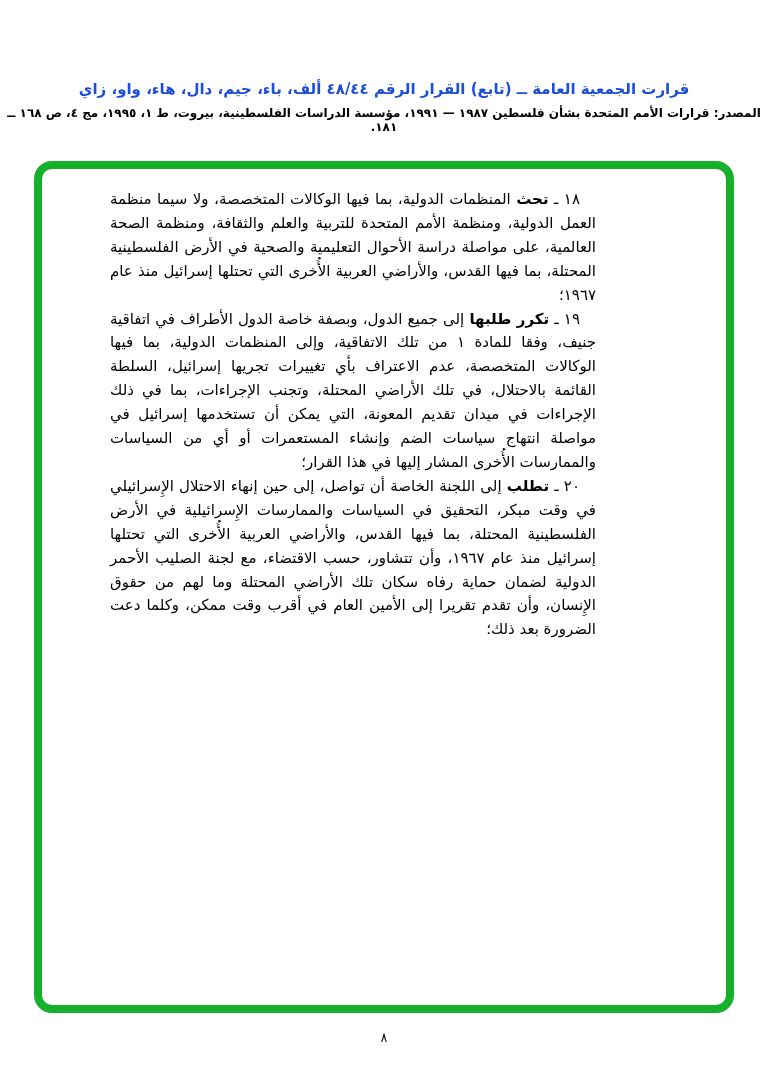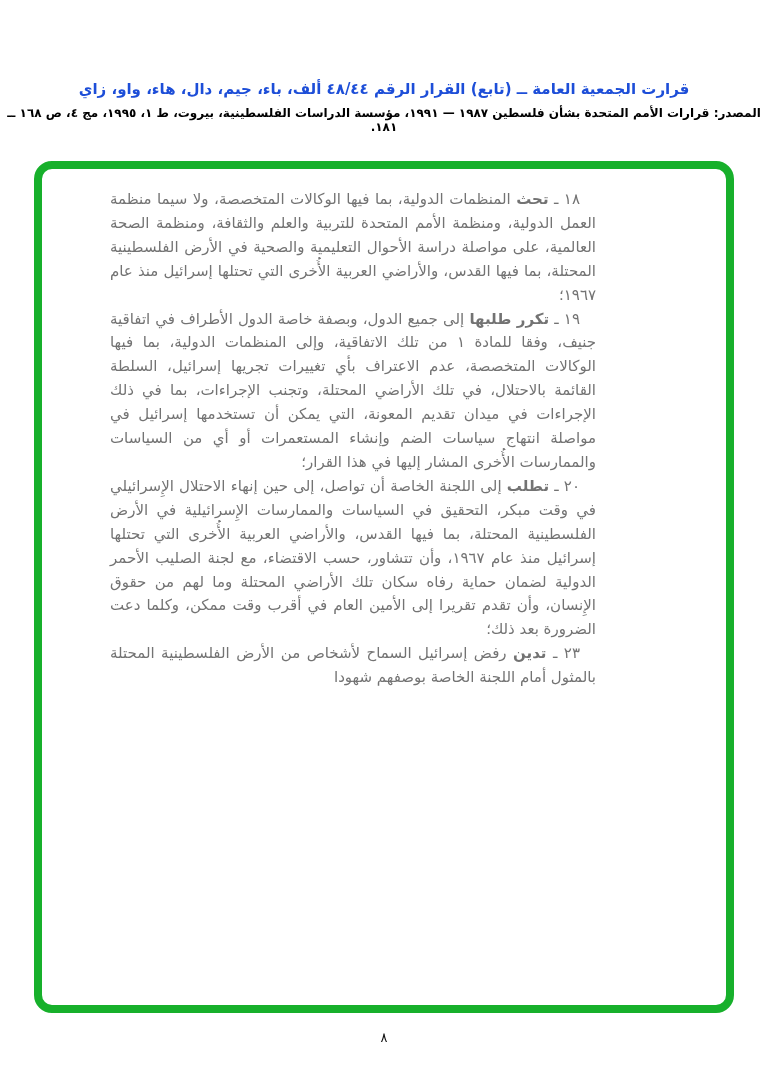--- a/index.html
+++ b/index.html
@@ -41,21 +41,21 @@
     background: #ffffff;
   }
   .body-text {
     position: absolute;
     top: 19px; right: 130px;
     width: 486px;
     direction: rtl;
     text-align: justify;
     font-size: 15px;
     line-height: 23.9px;
-    color: #737373;
+    color: #000000;
   }
   .para {
     margin: 0;
     text-indent: 16px; 
   }
   .para .lead { font-weight: bold; }
   .footer {
     position: absolute;
     top: 1030px; left: 0; right: 0;
     text-align: center;
@@ -77,21 +77,20 @@
   <div class="frame" style="border-color: rgb(23, 176, 43);">
     <div class="body-text">
     <p class="para"><span class="pnum">١٨</span> <span class="sep">ـ</span> <span class="lead">تحث</span> <span class="ptext">المنظمات الدولية، بما فيها الوكالات المتخصصة، ولا سيما منظمة العمل الدولية، ومنظمة الأمم المتحدة للتربية والعلم والثقافة، ومنظمة الصحة العالمية، على مواصلة دراسة الأحوال التعليمية والصحية في الأرض الفلسطينية المحتلة، بما فيها القدس، والأراضي العربية الأُخرى التي تحتلها إسرائيل منذ عام ١٩٦٧؛</span></p>
 
     <p class="para"><span class="pnum">١٩</span> <span class="sep">ـ</span> <span class="lead">تكرر طلبها</span> <span class="ptext">إلى جميع الدول، وبصفة خاصة الدول الأطراف في اتفاقية جنيف، وفقا للمادة ١ من تلك الاتفاقية، وإلى المنظمات الدولية، بما فيها الوكالات المتخصصة، عدم الاعتراف بأي تغييرات تجريها إسرائيل، السلطة القائمة بالاحتلال، في تلك الأراضي المحتلة، وتجنب الإجراءات، بما في ذلك الإجراءات في ميدان تقديم المعونة، التي يمكن أن تستخدمها إسرائيل في مواصلة انتهاج سياسات الضم وإنشاء المستعمرات أو أي من السياسات والممارسات الأُخرى المشار إليها في هذا القرار؛</span></p>
 
     <p class="para"><span class="pnum">٢٠</span> <span class="sep">ـ</span> <span class="lead">تطلب</span> <span class="ptext">إلى اللجنة الخاصة أن تواصل، إلى حين إنهاء الاحتلال الإِسرائيلي في وقت مبكر، التحقيق في السياسات والممارسات الإِسرائيلية في الأرض الفلسطينية المحتلة، بما فيها القدس، والأراضي العربية الأُخرى التي تحتلها إسرائيل منذ عام ١٩٦٧، وأن تتشاور، حسب الاقتضاء، مع لجنة الصليب الأحمر الدولية لضمان حماية رفاه سكان تلك الأراضي المحتلة وما لهم من حقوق الإِنسان، وأن تقدم تقريرا إلى الأمين العام في أقرب وقت ممكن، وكلما دعت الضرورة بعد ذلك؛</span></p>
 
 
 
-    <p class="para"><span class="pnum">٢٣</span> <span class="sep">ـ</span> <span class="lead">تدين</span> <span class="ptext">رفض إسرائيل السماح لأشخاص من الأرض الفلسطينية المحتلة بالمثول أمام اللجنة الخاصة بوصفهم شهودا</span></p>
   </div>
   </div>
 
   <div class="footer">
     <span>٨</span>
   </div>
 
 </div>
 
 </body></html>

